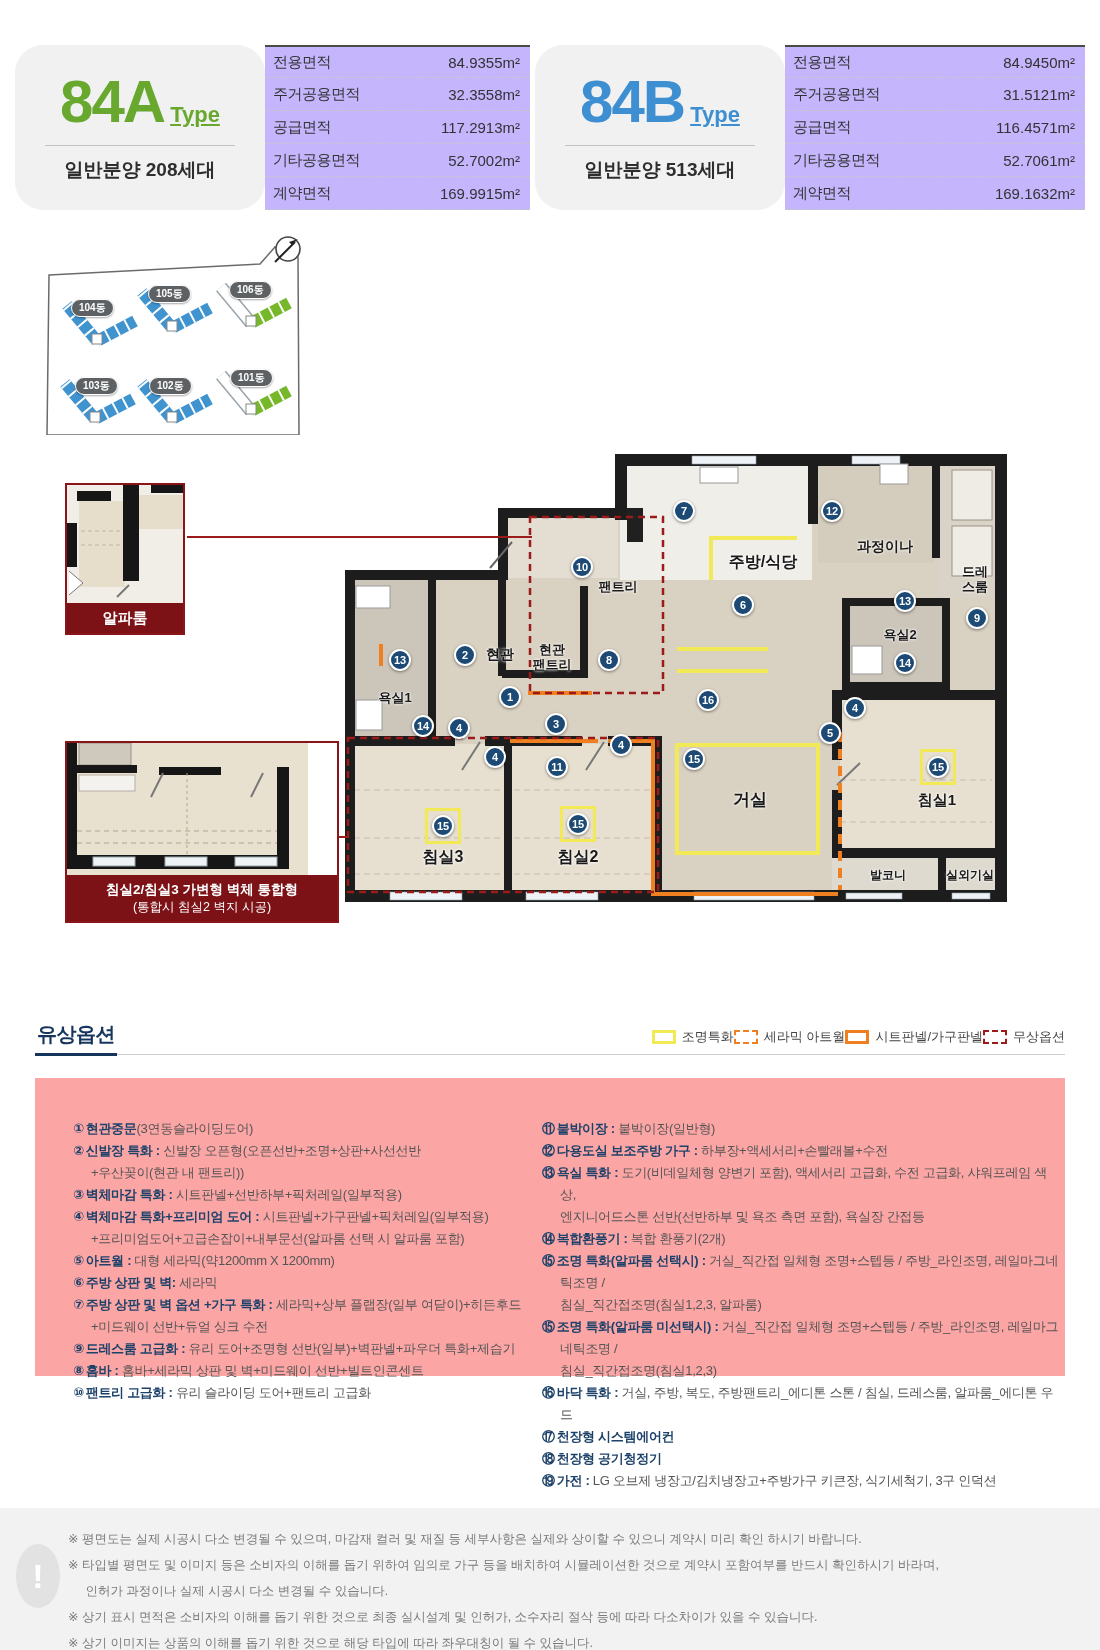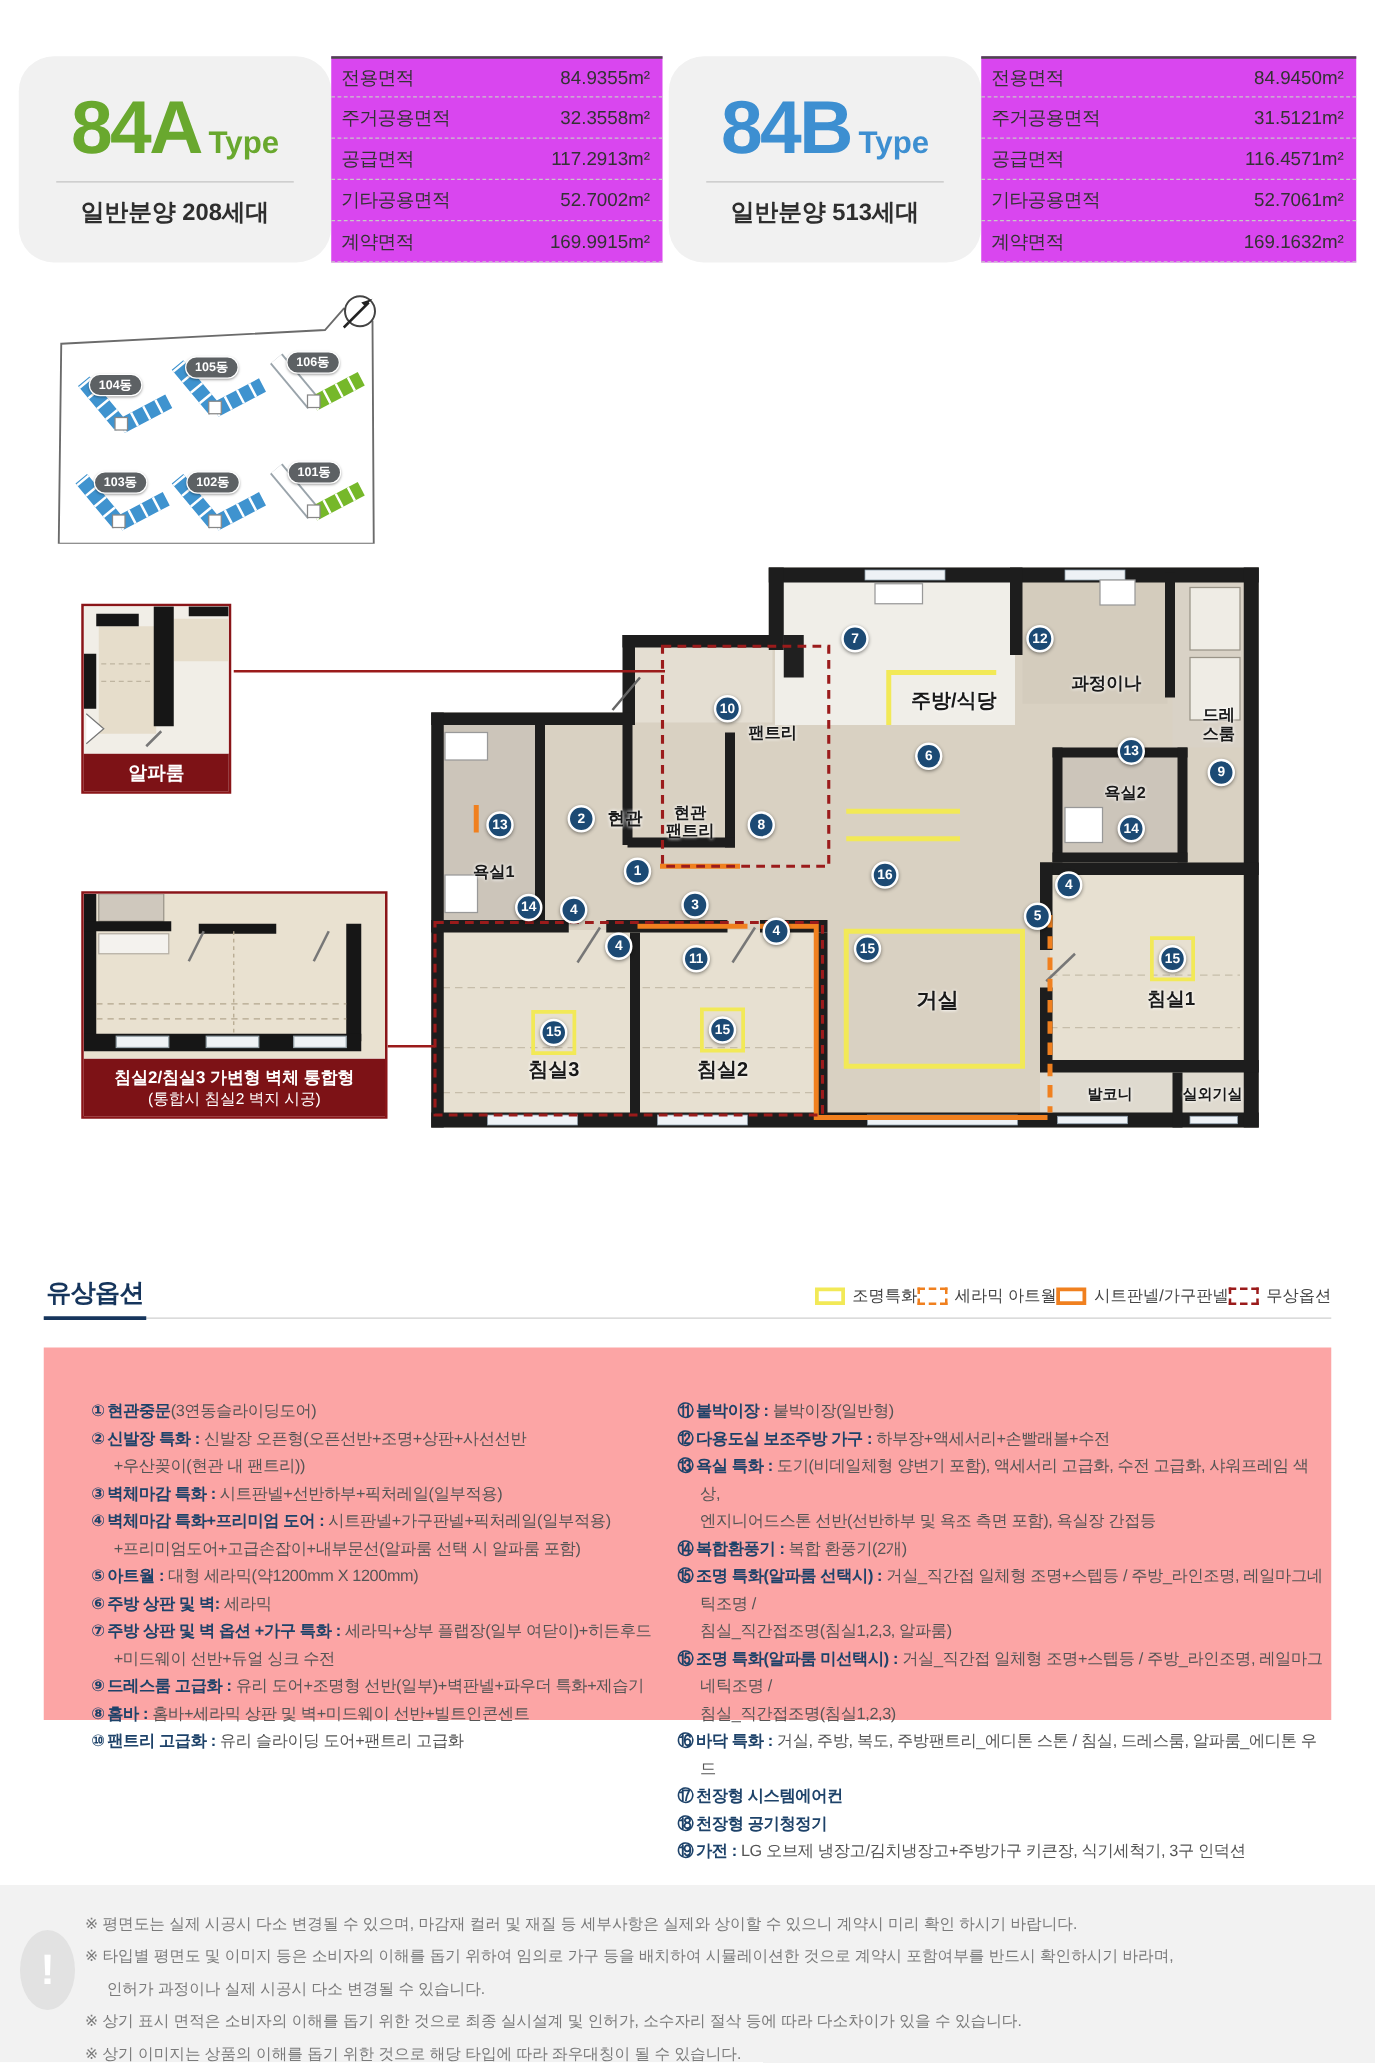--- a/index.html
+++ b/index.html
@@ -3,25 +3,25 @@
 <meta charset="utf-8">
 <style>
   html,body{margin:0;padding:0;background:#fff;}
   #page{position:relative;width:1100px;height:1650px;background:#fff;overflow:hidden;
         font-family:"Liberation Sans","DejaVu Sans",sans-serif;color:#333;}
   
   .card{position:absolute;width:250px;height:165px;background:#f1f1f1;
         display:flex;flex-direction:column;align-items:center;justify-content:center;border-radius:28px;}
   .type-line{display:flex;align-items:baseline;}
   .card-big{font-size:60px;font-weight:800;letter-spacing:-2px;line-height:1;}
-  .card-suffix{font-size:25px;font-weight:700;margin-left:6px;}
+  .card-suffix{font-size:22px;font-weight:700;margin-left:6px;text-decoration:underline;}
   .green{color:#69a82e}.blue{color:#3d8fd1}
   .card-div{width:190px;height:1px;background:#c3c3c3;margin:13px 0 11px;}
   .card-units{font-size:19px;font-weight:700;color:#2e2e2e;}
-  .atable{position:absolute;background:#d946ef;}
+  .atable{position:absolute;background:#c4b5fd;}
   .arow{height:33px;display:flex;justify-content:space-between;align-items:center;
         padding:0 10px 0 8px;border-bottom:1px dashed #c8c8c8;font-size:15px;color:#333;box-sizing:border-box;}
   .arow:first-child{border-top:2px solid #4a4a4a;}
   .alabel{letter-spacing:-.5px;}
   
   #sitemap{position:absolute;left:35px;top:233px;width:290px;height:202px;}
   .bldg-pill{position:absolute;background:#5d6164;color:#fff;font-size:10px;font-weight:700;
         padding:1px 7px;border-radius:9px;border:1px solid #fff;box-shadow:0 1px 2px rgba(0,0,0,.35);white-space:nowrap;}
   
   #plan{position:absolute;left:340px;top:450px;width:680px;height:460px;}
@@ -206,21 +206,21 @@
         <rect x="0" y="38" width="10" height="44" fill="#161616"></rect>
         <line x1="14" y1="46" x2="56" y2="46" stroke="#bfb5a1" stroke-dasharray="4 3"></line>
         <line x1="14" y1="60" x2="56" y2="60" stroke="#bfb5a1" stroke-dasharray="4 3"></line>
         <path d="M2,86 L16,98 L2,110" fill="#fff" stroke="#777"></path>
         <line x1="62" y1="100" x2="50" y2="112" stroke="#777" stroke-width="2"></line>
       </svg>
     </div>
     <div class="callout-cap" style="height:30px;font-size:15px;font-weight:700">알파룸</div>
   </div>
 
-  <div class="callout" style="left:65px;top:713px;width:245px;height:182px">
+  <div class="callout" style="left:65px;top:741px;width:274px;height:182px">
     <div class="callout-thumb">
       <svg width="241" height="132" viewBox="0 0 241 132">
         <rect width="241" height="132" fill="#e9e1d0"></rect>
         <rect x="12" y="0" width="52" height="22" fill="#cfc8bd" stroke="#9a9488"></rect>
         <rect x="0" y="0" width="10" height="118" fill="#161616"></rect>
         <rect x="0" y="22" width="70" height="8" fill="#161616"></rect>
         <rect x="12" y="32" width="56" height="16" fill="#f4f2ee" stroke="#b5afa4"></rect>
         <rect x="92" y="24" width="62" height="8" fill="#161616"></rect>
         <rect x="210" y="24" width="12" height="94" fill="#161616"></rect>
         <rect x="0" y="112" width="222" height="14" fill="#161616"></rect>

